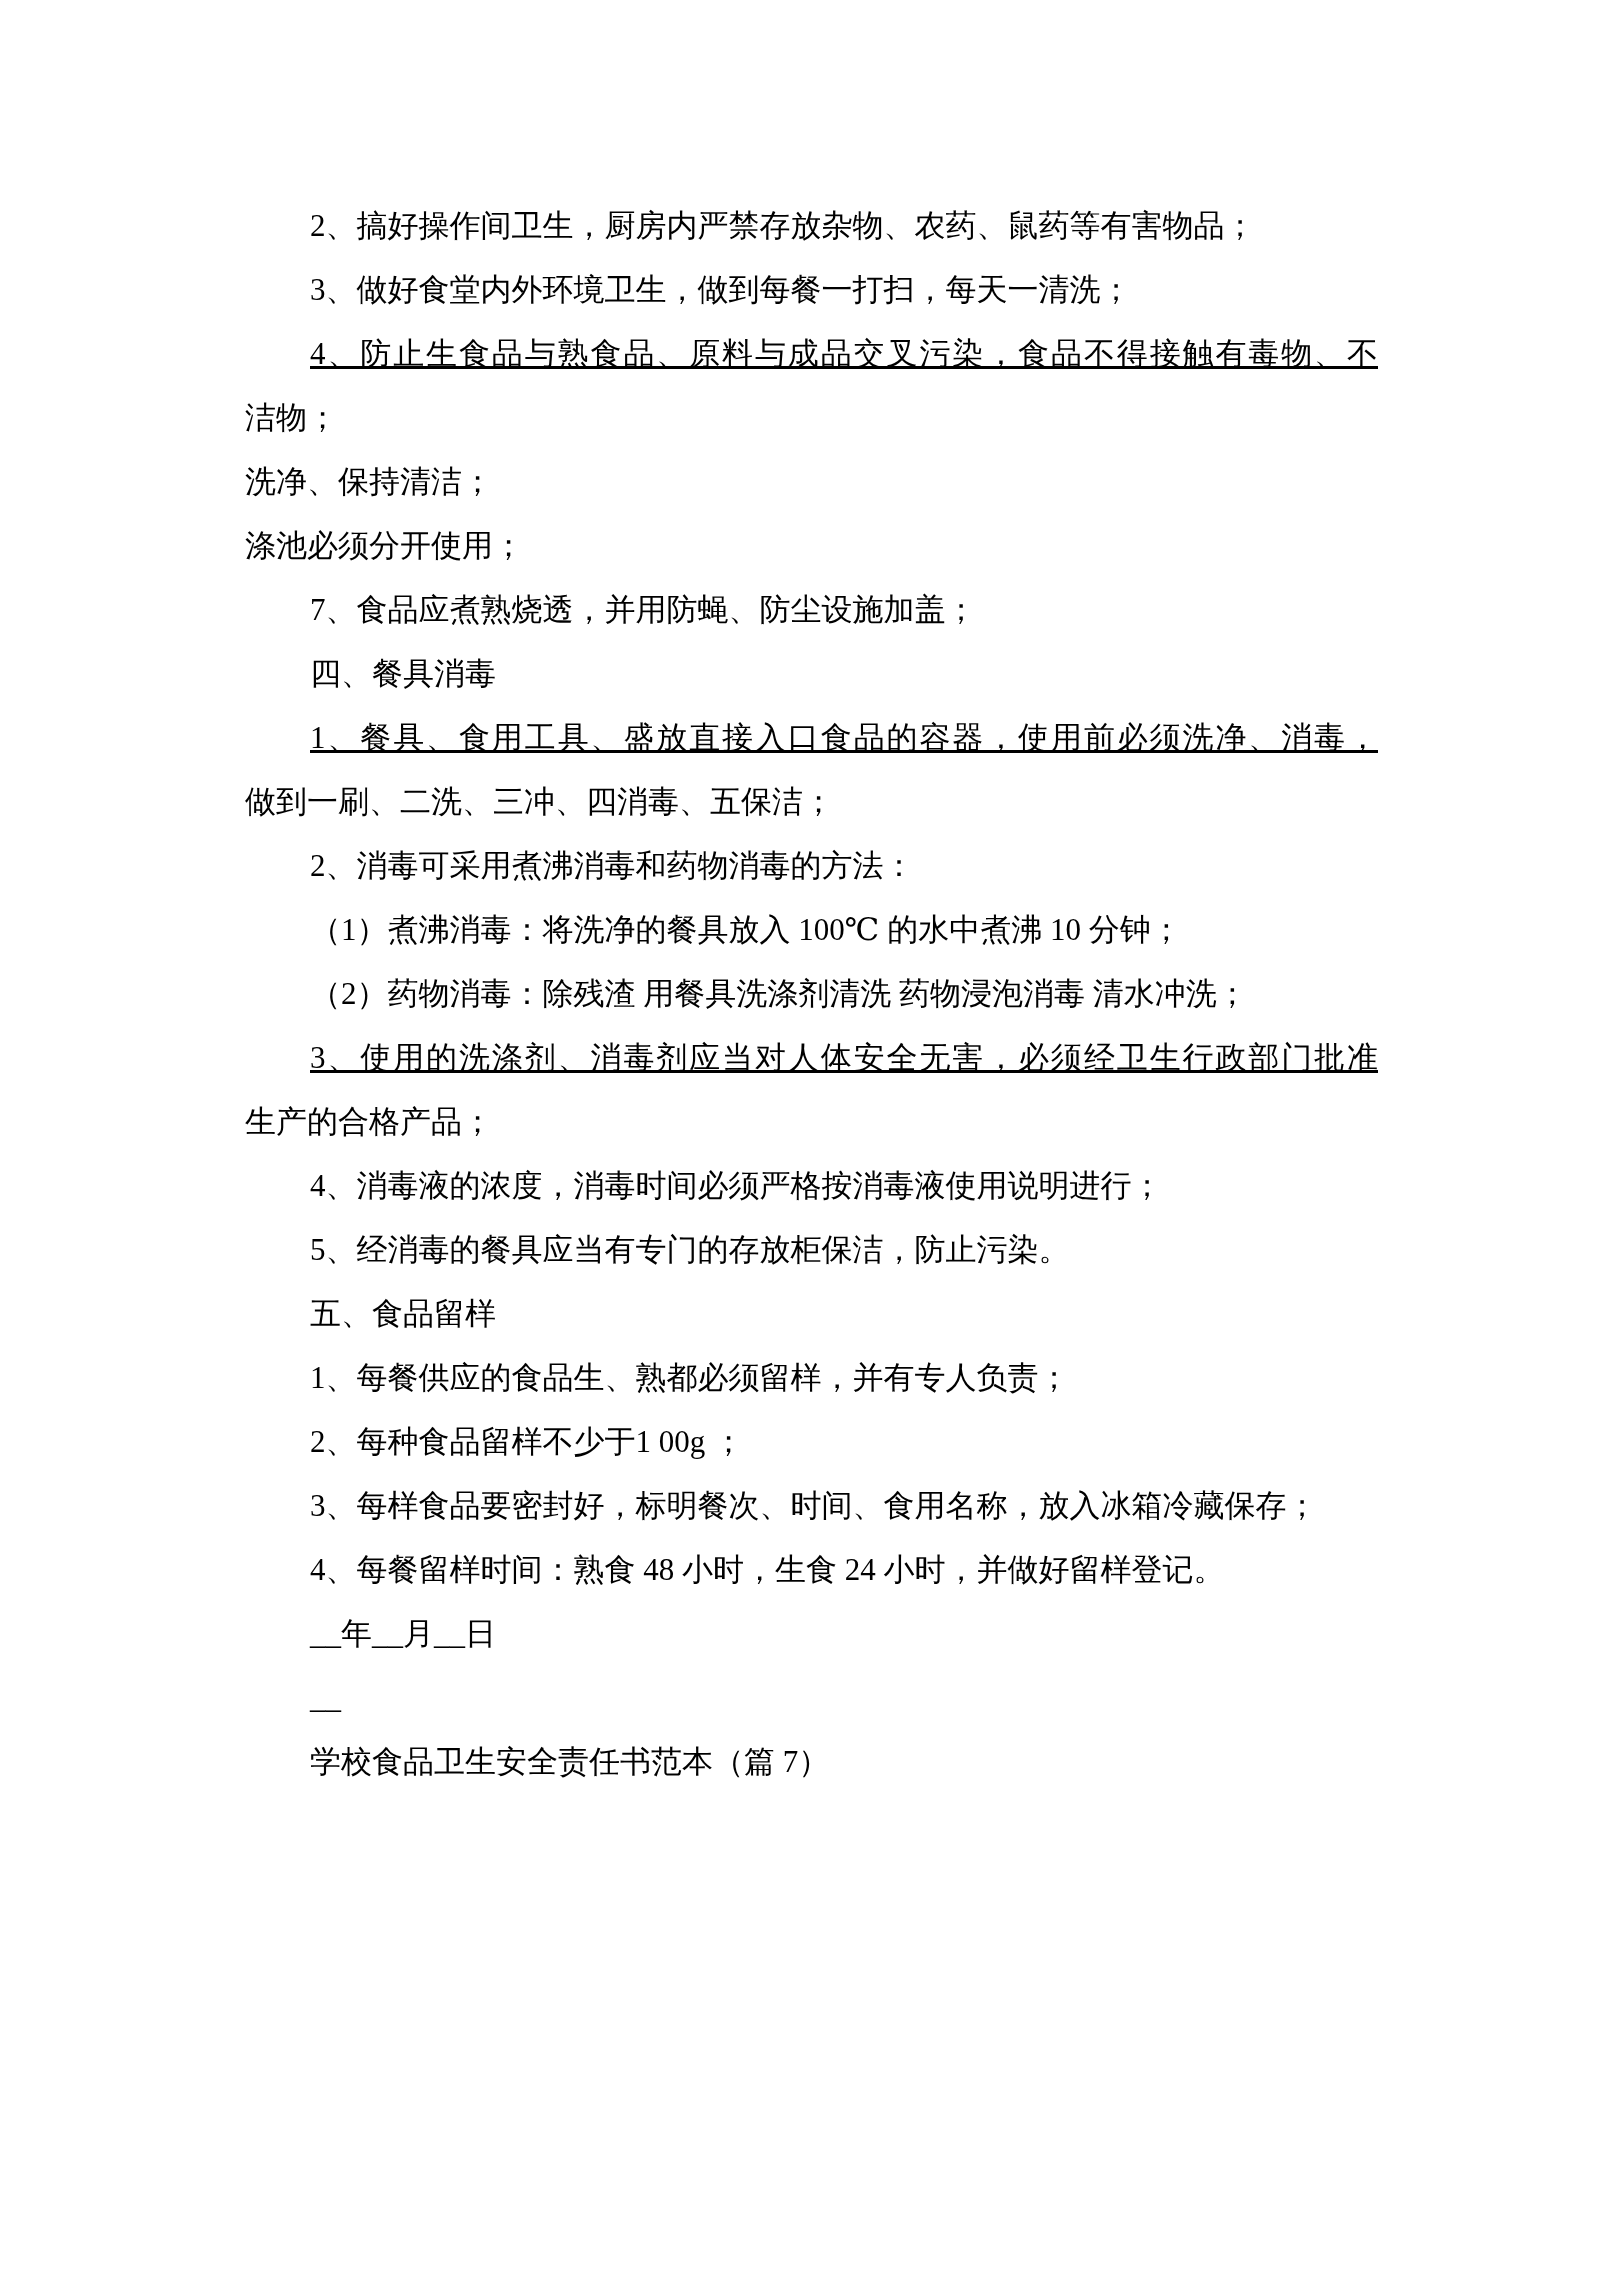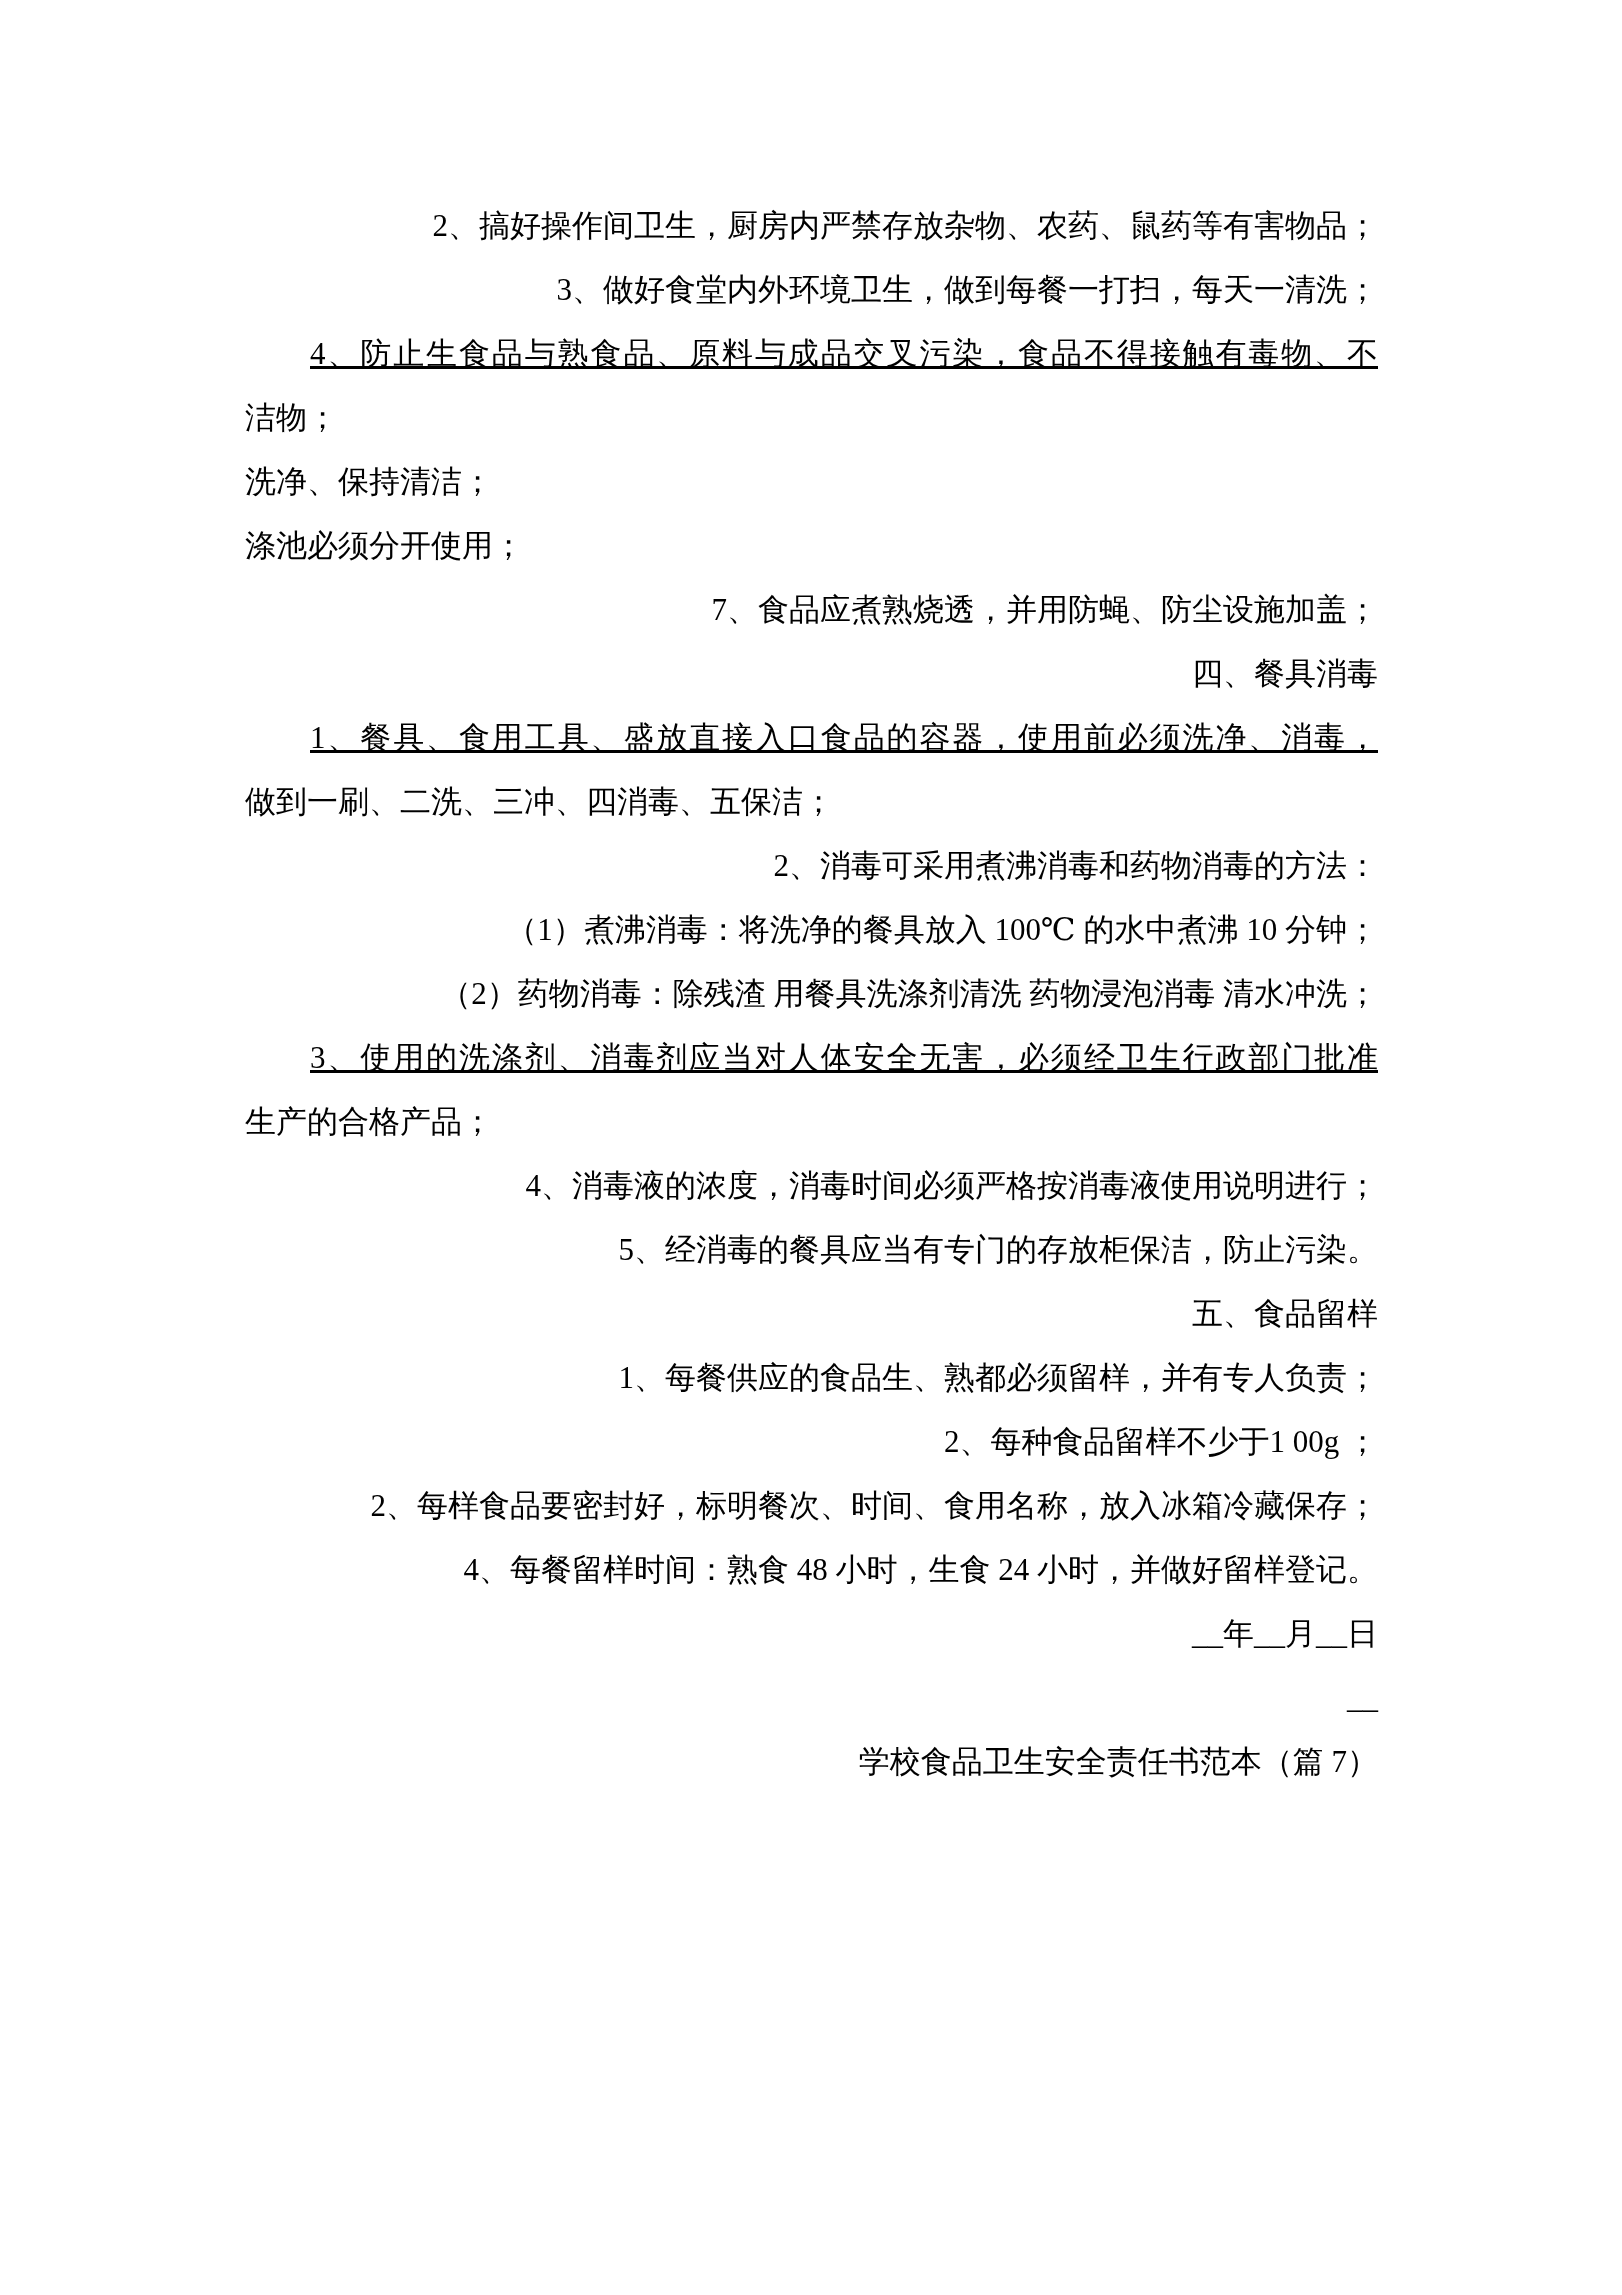--- a/index.html
+++ b/index.html
@@ -21,21 +21,20 @@
   }
   .line {
     height: 64px;
     line-height: 64px;
     font-size: 31px;
     font-weight: normal;
     letter-spacing: 0;
   }
   .line.indent {
     text-indent: 65px;
-    text-align: right;
   }
   
   .line.stretch {
     text-align: justify;
     text-align-last: justify;
     text-decoration: underline;
   }
 </style>
 </head>
 <body>
@@ -54,19 +53,19 @@
     <div class="line indent">2、消毒可采用煮沸消毒和药物消毒的方法：</div>
     <div class="line indent">（1）煮沸消毒：将洗净的餐具放入 100℃ 的水中煮沸 10 分钟；</div>
     <div class="line indent">（2）药物消毒：除残渣 用餐具洗涤剂清洗 药物浸泡消毒 清水冲洗；</div>
     <div class="line indent stretch">3、使用的洗涤剂、消毒剂应当对人体安全无害，必须经卫生行政部门批准</div>
     <div class="line">生产的合格产品；</div>
     <div class="line indent">4、消毒液的浓度，消毒时间必须严格按消毒液使用说明进行；</div>
     <div class="line indent">5、经消毒的餐具应当有专门的存放柜保洁，防止污染。</div>
     <div class="line indent">五、食品留样</div>
     <div class="line indent">1、每餐供应的食品生、熟都必须留样，并有专人负责；</div>
     <div class="line indent">2、每种食品留样不少于1 00g ；</div>
-    <div class="line indent">2、每样食品要密封好，标明餐次、时间、食用名称，放入冰箱冷藏保存；</div>
+    <div class="line indent">3、每样食品要密封好，标明餐次、时间、食用名称，放入冰箱冷藏保存；</div>
     <div class="line indent">4、每餐留样时间：熟食 48 小时，生食 24 小时，并做好留样登记。</div>
     <div class="line indent">__年__月__日</div>
     <div class="line indent">__</div>
     <div class="line indent">学校食品卫生安全责任书范本（篇 7）</div>
   </div>
 
 
 </body></html>

